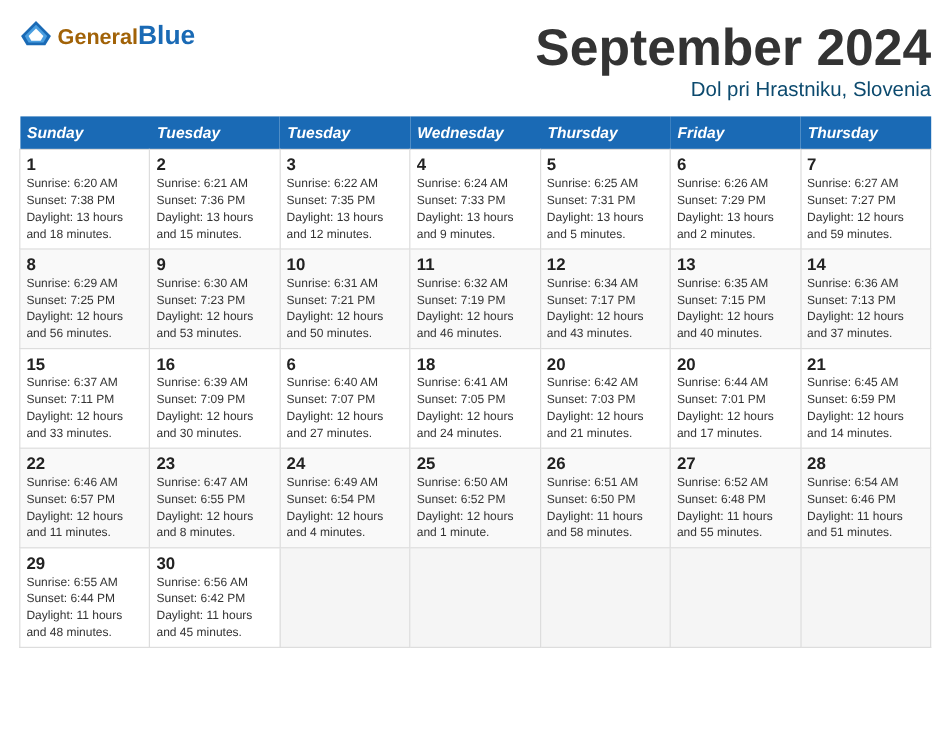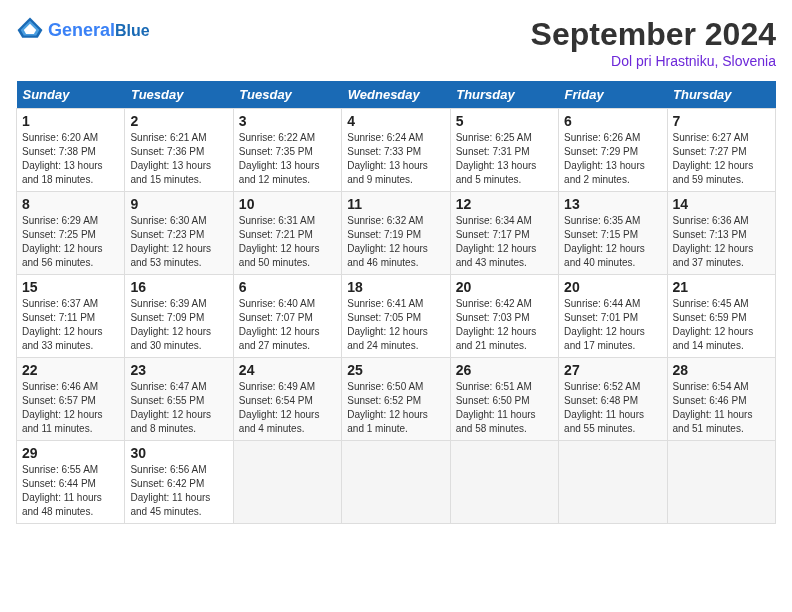--- a/index.html
+++ b/index.html
@@ -22,27 +22,27 @@
       gap: 4px;
     }
     .logo-icon {
       width: 28px;
       height: 28px;
     }
     .title-area {
       text-align: right;
     }
     .month-title {
-      font-size: 32px;
+      font-size: 43px;
       font-weight: bold;
       color: #333;
     }
     .location-title {
-      font-size: 14px;
-      color: #6d28d9;
+      font-size: 17px;
+      color: #0c4a6e;
     }
     table {
       width: 100%;
       border-collapse: collapse;
       font-size: 11px;
     }
     th {
       background-color: #1a6ab5;
       color: #fff;
       text-align: left;
@@ -82,21 +82,21 @@
 <body>
 
 <div class="header-area">
   <div class="logo">
     <svg class="logo-icon" viewBox="0 0 36 36" xmlns="http://www.w3.org/2000/svg">
       <polygon points="18,2 34,18 28,28 8,28 2,18" fill="#1a6ab5"></polygon>
       <polygon points="18,6 30,18 26,25 10,25 6,18" fill="#4a9ee0"></polygon>
       <polygon points="18,10 26,18 23,23 13,23 10,18" fill="#fff"></polygon>
     </svg>
     <div>
-      <span style="font-size:18px;font-weight:bold;color:#3b82f6;">General</span><span style="font-size:16px;font-weight:bold;color:#1a6ab5;">Blue</span>
+      <span style="font-size:18px;font-weight:bold;color:#a16207;">General</span><span style="font-size:22px;font-weight:bold;color:#1a6ab5;">Blue</span>
     </div>
   </div>
   <div class="title-area">
     <div class="month-title">September 2024</div>
     <div class="location-title">Dol pri Hrastniku, Slovenia</div>
   </div>
 </div>
 
 <table>
   <thead>

